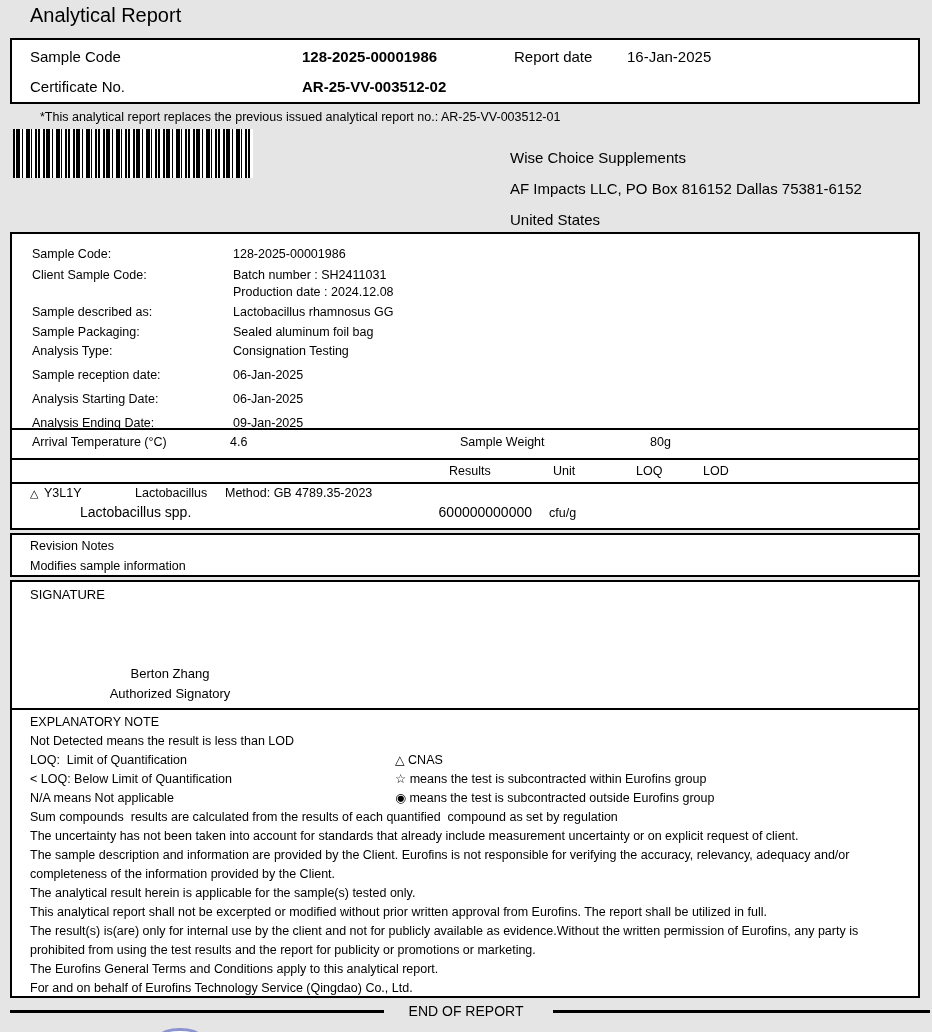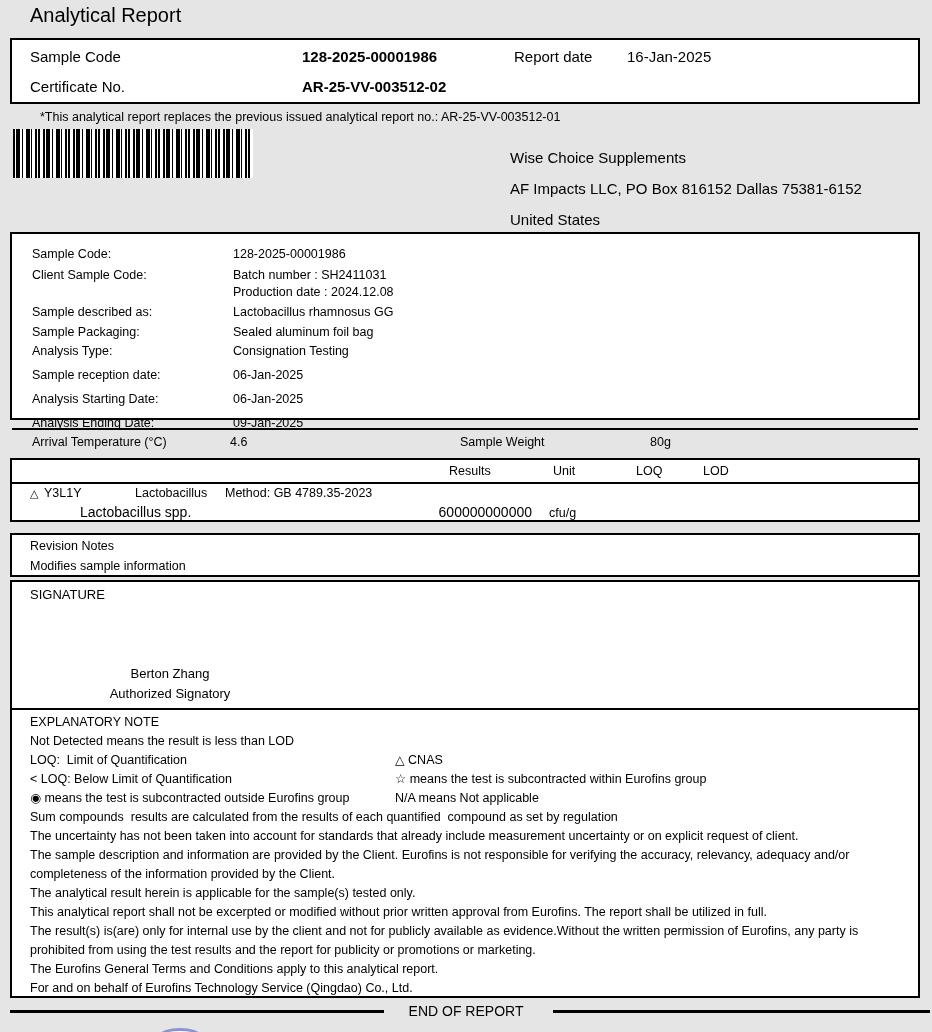--- a/index.html
+++ b/index.html
@@ -48,21 +48,21 @@
   </div>
 
   <div class="t" style="left:40px;top:110px;">*This analytical report replaces the previous issued analytical report no.: AR-25-VV-003512-01</div>
 
   <div class="barcode"></div>
 
   <div class="t f15" style="left:510px;top:149px;">Wise Choice Supplements</div>
   <div class="t f15" style="left:510px;top:180px;">AF Impacts LLC, PO Box 816152 Dallas 75381-6152</div>
   <div class="t f15" style="left:510px;top:211px;">United States</div>
 
-  <div class="box" style="top:232px;height:188px;">
+  <div class="box" style="top:232px;height:252px;">
     <div class="t" style="left:20px;top:13px;">Sample Code:</div>
     <div class="t" style="left:221px;top:13px;">128-2025-00001986</div>
 
     <div class="t" style="left:20px;top:34px;">Client Sample Code:</div>
     <div class="t" style="left:221px;top:34px;">Batch number : SH2411031</div>
     <div class="t" style="left:221px;top:51px;">Production date : 2024.12.08</div>
 
     <div class="t" style="left:20px;top:71px;">Sample described as:</div>
     <div class="t" style="left:221px;top:71px;">Lactobacillus rhamnosus GG</div>
 
@@ -82,21 +82,21 @@
     <div class="t" style="left:221px;top:182px;">09-Jan-2025</div>
 
     <div class="hline" style="left:0;top:194px;width:100%;height:2px;"></div>
 
     <div class="t" style="left:20px;top:201px;">Arrival Temperature (°C)</div>
     <div class="t" style="left:218px;top:201px;">4.6</div>
     <div class="t" style="left:448px;top:201px;">Sample Weight</div>
     <div class="t" style="left:638px;top:201px;">80g</div>
   </div>
 
-  <div class="box" style="top:458px;height:64px;">
+  <div class="box" style="top:458px;height:72px;">
     <div class="t" style="left:437px;top:4px;">Results</div>
     <div class="t" style="left:541px;top:4px;">Unit</div>
     <div class="t" style="left:624px;top:4px;">LOQ</div>
     <div class="t" style="left:691px;top:4px;">LOD</div>
     <div class="hline" style="left:0;top:22px;width:100%;height:2px;"></div>
 
     <div class="t" style="left:18px;top:27px;font-size:11px;">△</div>
     <div class="t" style="left:32px;top:26px;">Y3L1Y</div>
     <div class="t" style="left:123px;top:26px;">Lactobacillus</div>
     <div class="t" style="left:213px;top:26px;">Method: GB 4789.35-2023</div>
@@ -122,22 +122,22 @@
 
   <div class="box" style="top:708px;height:290px;"></div>
   <div class="expl">
     <p>EXPLANATORY NOTE</p>
     <p>Not Detected means the result is less than LOD</p>
     <div class="expl-grid">
       <div>LOQ:  Limit of Quantification</div>
       <div>△ CNAS</div>
       <div>&lt; LOQ: Below Limit of Quantification</div>
       <div>☆ means the test is subcontracted within Eurofins group</div>
+      <div>N/A means Not applicable</div>
       <div>◉ means the test is subcontracted outside Eurofins group</div>
-      <div>N/A means Not applicable</div>
     </div>
     <p>Sum compounds  results are calculated from the results of each quantified  compound as set by regulation</p>
     <p>The uncertainty has not been taken into account for standards that already include measurement uncertainty or on explicit request of client.</p>
     <p>The sample description and information are provided by the Client. Eurofins is not responsible for verifying the accuracy, relevancy, adequacy and/or completeness of the information provided by the Client.</p>
     <p>The analytical result herein is applicable for the sample(s) tested only.</p>
     <p>This analytical report shall not be excerpted or modified without prior written approval from Eurofins. The report shall be utilized in full.</p>
     <p>The result(s) is(are) only for internal use by the client and not for publicly available as evidence.Without the written permission of Eurofins, any party is prohibited from using the test results and the report for publicity or promotions or marketing.</p>
     <p>The Eurofins General Terms and Conditions apply to this analytical report.</p>
     <p>For and on behalf of Eurofins Technology Service (Qingdao) Co., Ltd.</p>
   </div>

